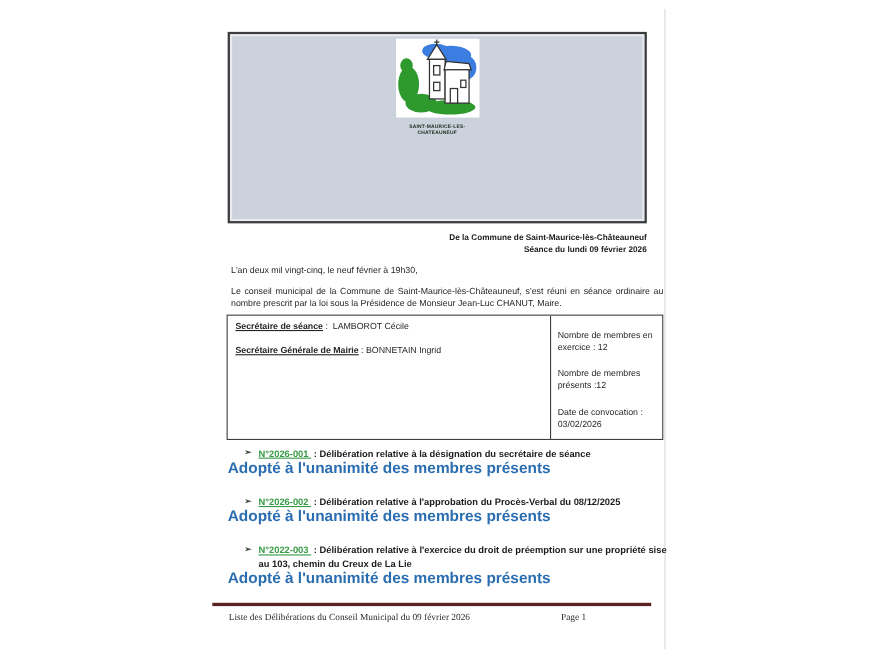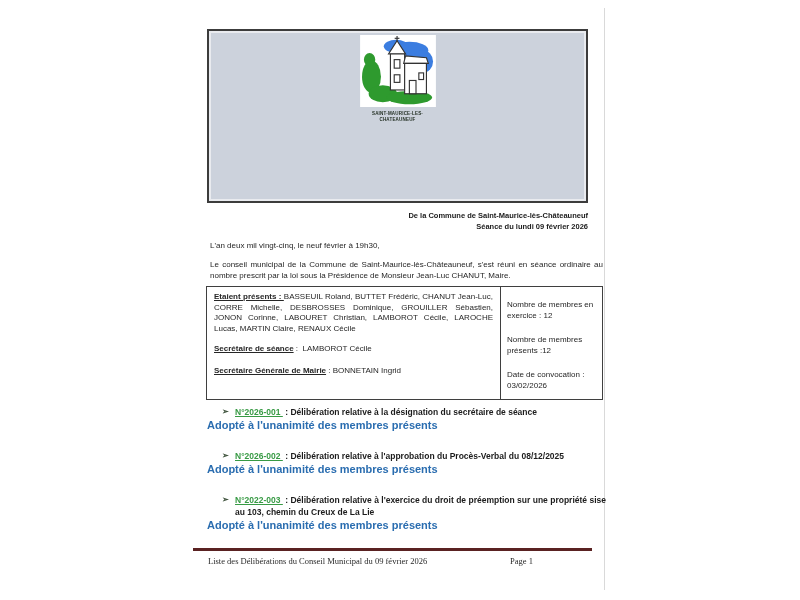--- a/index.html
+++ b/index.html
@@ -41,21 +41,21 @@
   .att-right p{margin:0 0 14px 0;}
 
   
   .delibs{position:absolute;left:207px;top:406px;width:399px;}
   .delib-item{margin-bottom:19px;}
   .delib-head{display:flex;padding-left:15px;font-size:8.5px;font-weight:bold;line-height:12px;color:#1c1c1c;}
   .bullet{width:13px;flex:0 0 13px;color:#41553f;font-size:8px;}
   .head-text{flex:1;text-align:justify;}
   .delib-num{color:#379a44;text-decoration:underline;white-space:pre;}
   .delib-sep{white-space:pre;}
-  .delib-result{margin-top:2px;font-size:11px;font-weight:bold;color:#2a6db0;line-height:11px;}
+  .delib-result{margin-top:2px;font-size:14px;font-weight:bold;color:#2a6db0;line-height:11px;}
 
   
   .footer-line{position:absolute;left:193px;top:548px;width:399px;height:3px;background:#5a2222;}
   .footer-left{position:absolute;left:208px;top:556px;font-family:"Liberation Serif",serif;
                font-size:8.5px;color:#2a2a2a;}
   .footer-page{position:absolute;left:510px;top:556px;font-family:"Liberation Serif",serif;
                font-size:8.5px;color:#2a2a2a;}
 </style>
 </head>
 <body>
@@ -105,21 +105,20 @@
     <div>Séance du lundi 09 février 2026</div>
   </div>
 
   <div class="intro">
     <p class="p1">L'an deux mil vingt-cinq, le neuf février à 19h30,</p>
     <p class="p2">Le conseil municipal de la Commune de Saint-Maurice-lès-Châteauneuf, s'est réuni en séance ordinaire au nombre prescrit par la loi sous la Présidence de Monsieur Jean-Luc CHANUT, Maire.</p>
   </div>
 
   <div class="att-table">
     <div class="att-left">
-      <p class="p-present"><span class="lbl">Etaient présents : </span><span>BASSEUIL Roland, BUTTET Frédéric, CHANUT Jean-Luc, CORRE Michelle, DESBROSSES Dominique, GROUILLER Sébastien, JONON Corinne, LABOURET Christian, LAMBOROT Cécile, LAROCHE Lucas, MARTIN Claire, RENAUX Cécile</span></p>
       <p class="p-secretary"><span class="lbl">Secrétaire de séance</span><span class="val"> :  LAMBOROT Cécile</span></p>
       <p><span class="lbl">Secrétaire Générale de Mairie</span><span class="val"> : BONNETAIN Ingrid</span></p>
     </div>
     <div class="att-right">
       <p>Nombre de membres en exercice : 12</p>
       <p>Nombre de membres présents :12</p>
       <p>Date de convocation : 03/02/2026</p>
     </div>
   </div>
 

